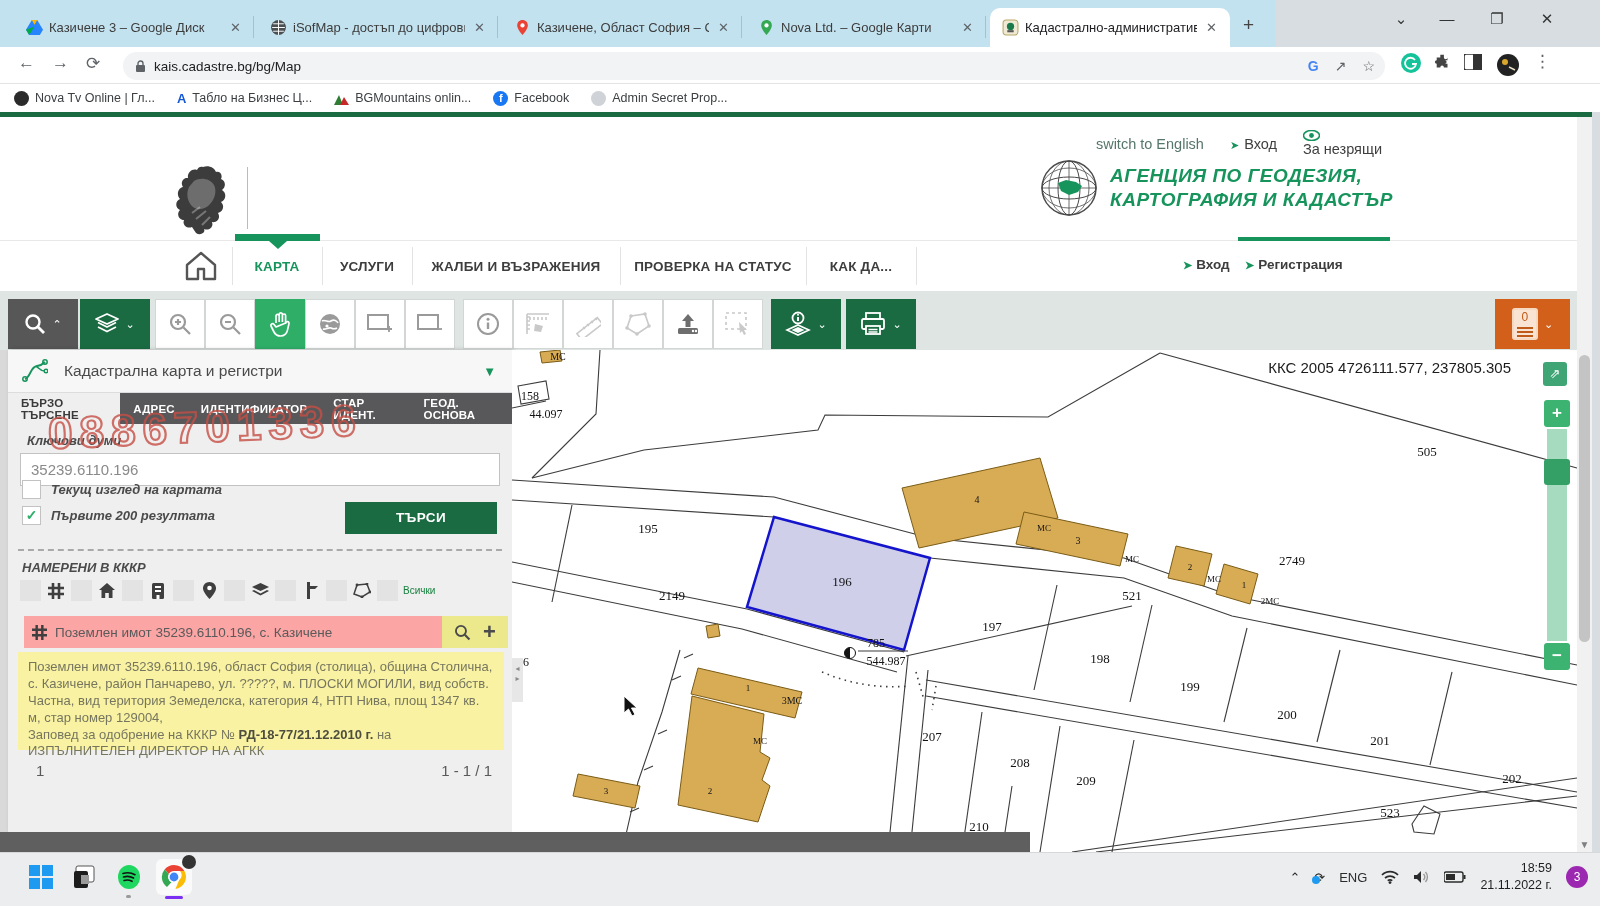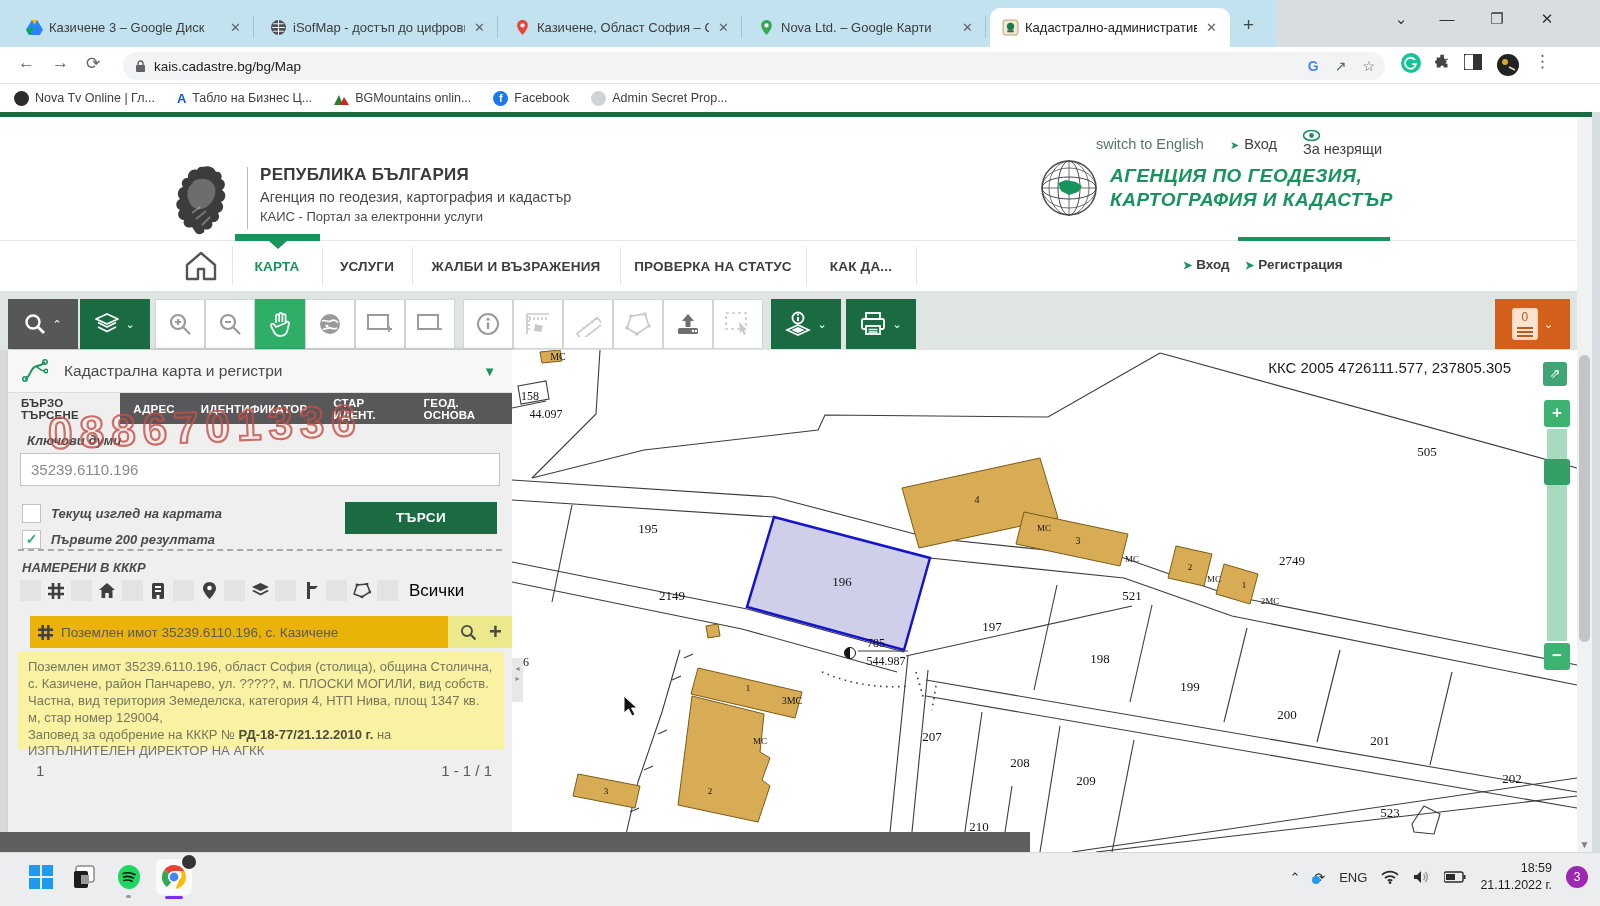--- a/index.html
+++ b/index.html
@@ -94,32 +94,32 @@
     font-weight:bold; color:#fff; letter-spacing:.2px; }
   .ptab.active { background:#efefef; color:#3a3a3a; }
   #watermark { position:absolute; left:40px; top:52px; font-size:44px; font-weight:bold;
     letter-spacing:7px; color:transparent; -webkit-text-stroke:2.2px #c64f45; opacity:.8;
     transform:rotate(-2.5deg); pointer-events:none; z-index:5; }
   .plabel { font-size:13px; font-weight:bold; color:#4a4a4a;font-style:italic; }
   #kwlabel { position:absolute; left:19px; top:83px; }
   #kwinput { position:absolute; left:12px; top:103px; width:480px; height:33px; background:#fff;
     border:1px solid #c2c2c2; font-size:15px; color:#8a8a8a; padding:0 10px;
     font-family:"Liberation Sans",sans-serif; }
-  .ckrow { position:absolute; left:14px; display:flex; align-items:center; gap:10px;margin-top:24px; }
+  .ckrow { position:absolute; left:14px; display:flex; align-items:center; gap:10px; }
   .ckbox { width:19px; height:19px; background:#fff; border:1px solid #c2c2c2; text-align:center;
     line-height:17px; font-size:14px; color:#2fae68; font-weight:bold; }
   #searchbtn { position:absolute; left:337px; top:152px; width:152px; height:32px; background:#1a6b42;
     color:#fff; font-weight:bold; font-size:13.5px; text-align:center; line-height:32px; letter-spacing:.4px; }
   #dashsep { position:absolute; left:10px; top:199px; width:484px; border-top:2px dashed #a9a9a9; }
   #foundhead { position:absolute; left:14px; top:210px; }
   #filters { position:absolute; left:12px; top:230px; display:flex; align-items:center; gap:5px; }
   .fbox { width:21px; height:21px; background:#e3e3e3; }
   .fico { width:20px; height:20px; color:#4a4a4a; display:flex; align-items:center; justify-content:center; }
-  #filters .all { font-size:17px; color:#000000; margin-left:6px; }
-  #resultrow { position:absolute; left:22px; top:266px; width:484px; height:32px; background:#eab308;
+  #filters .all { font-size:10px; color:#15803d; }
+  #resultrow { position:absolute; left:16px; top:266px; width:484px; height:32px; background:#fca5a5;
     display:flex; align-items:center; font-size:13.5px; color:#5a5a5a; }
   #resultrow .gi { margin:0 8px 0 8px; color:#3f3f3f; }
   #resultrow .acts { position:absolute; right:0; top:0; height:32px; width:66px; background:#ece98c;
     display:flex; align-items:center; justify-content:space-evenly; color:#4a4a4a; }
   #yellowbox { position:absolute; left:10px; top:302px; width:486px; height:98px; background:#f8f2a2;
     padding:7px 10px; font-size:13px; color:#76765f; line-height:1.3; }
   #yellowbox b { color:#4e4e3e; }
   #pager { position:absolute; left:0; top:412px; width:100%; font-size:15px; color:#5a5a5a; }
   #pagenum { position:absolute; left:28px; }
   #pagerange { position:absolute; right:20px; }
@@ -315,25 +315,20 @@
             <circle cx="8.5" cy="5.5" r="2.4" fill="#17945c"></circle>
           </svg><span>За незрящи</span></span>
     </div>
 
     <svg id="lion" viewBox="0 0 66 72">
       <path d="M33,4 C38,2 44,4 46,9 C50,8 53,12 51,16 C56,18 56,24 52,27 C57,30 56,37 51,39 C55,43 53,49 48,50 C51,55 47,60 42,59 C44,64 39,68 34,66 C36,70 30,73 26,70 L22,64 C17,66 12,62 14,57 C9,57 6,51 10,47 C5,45 5,38 10,36 C6,32 8,25 13,24 C10,20 13,14 18,15 C17,10 22,5 27,7 C28,4 31,3 33,4 Z" fill="#3c3c3c"></path>
       <path d="M24,18 C30,14 40,15 44,22 C47,28 45,36 40,41 C36,46 28,48 23,44 C17,39 16,30 19,24 Z" fill="#fff" opacity=".25"></path>
       <path d="M22,50 l8,-6 M26,56 l10,-8 M32,62 l8,-8" stroke="#fff" stroke-width="2" opacity=".3"></path>
     </svg>
     <div id="brandsep"></div>
-    <div id="brand">
-      <div class="b1">РЕПУБЛИКА БЪЛГАРИЯ</div>
-      <div class="b2">Агенция по геодезия, картография и кадастър</div>
-      <div class="b3">КАИС - Портал за електронни услуги</div>
-    </div>
 
     <div id="mainnav">
       <div id="nav-active-bar"></div>
       <div id="nav-active-tri"></div>
       <div id="nav-right-bar"></div>
       <svg id="homeicon" viewBox="0 0 32 30">
         <path d="M16,2 L30,14 V28 H19 V18 H13 V28 H2 V14 Z" fill="none" stroke="#555" stroke-width="2.4" stroke-linejoin="round"></path>
       </svg>
       <span class="navsep" style="left:232px"></span>
       <div class="navitem" style="left:232px;width:90px;color:#17945c">КАРТА</div>

